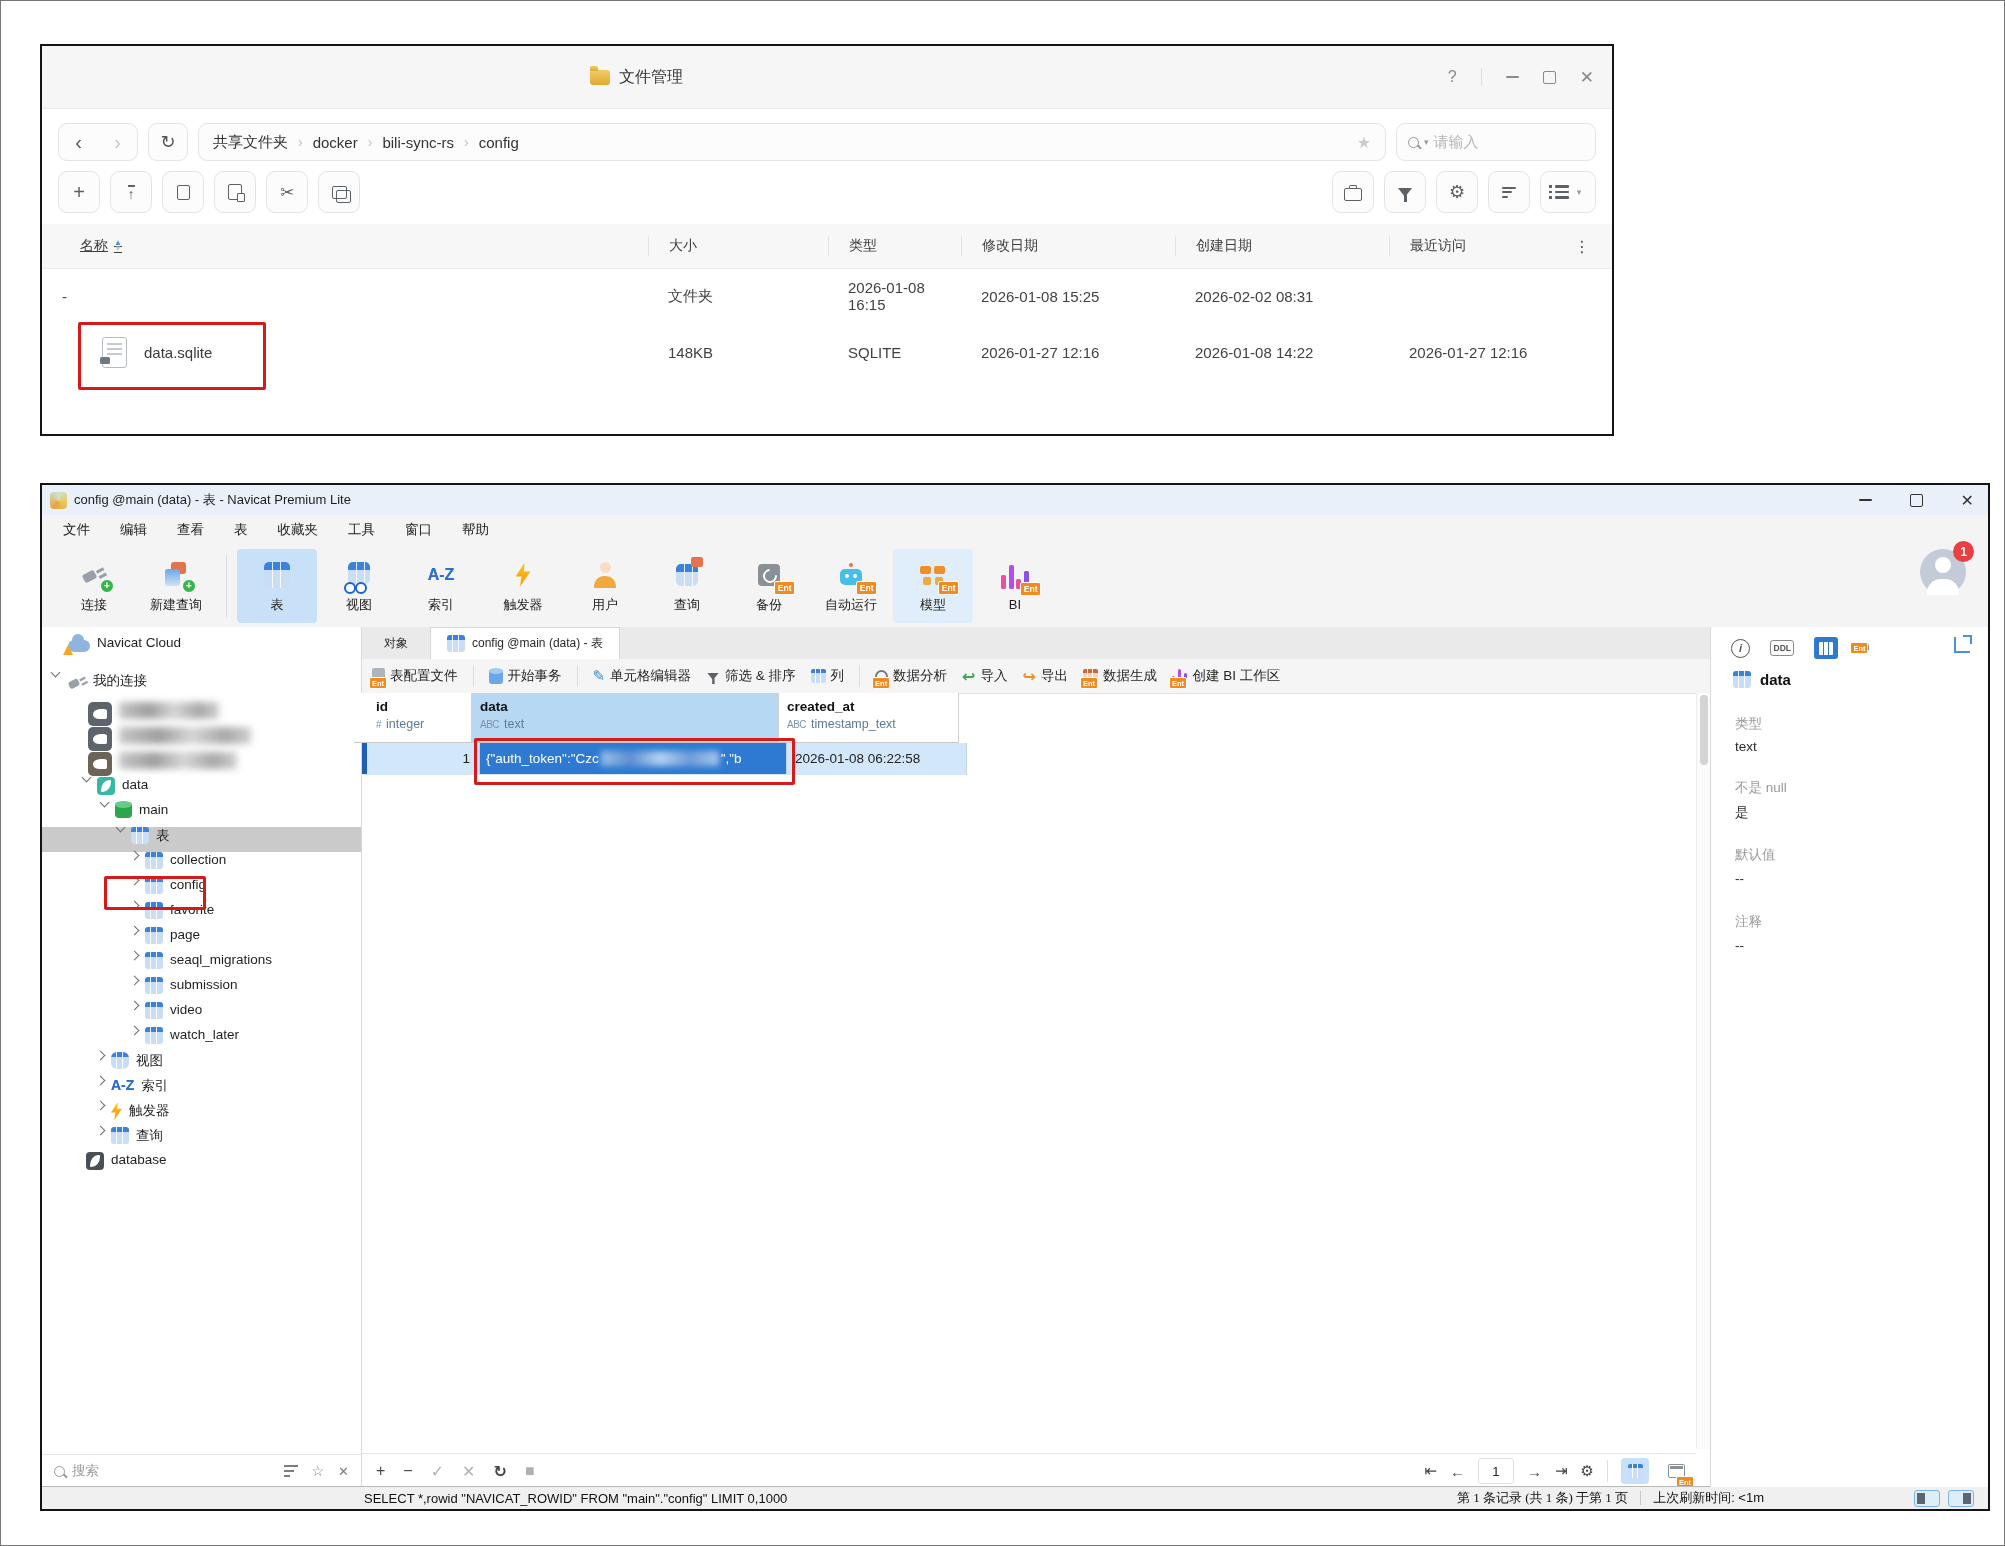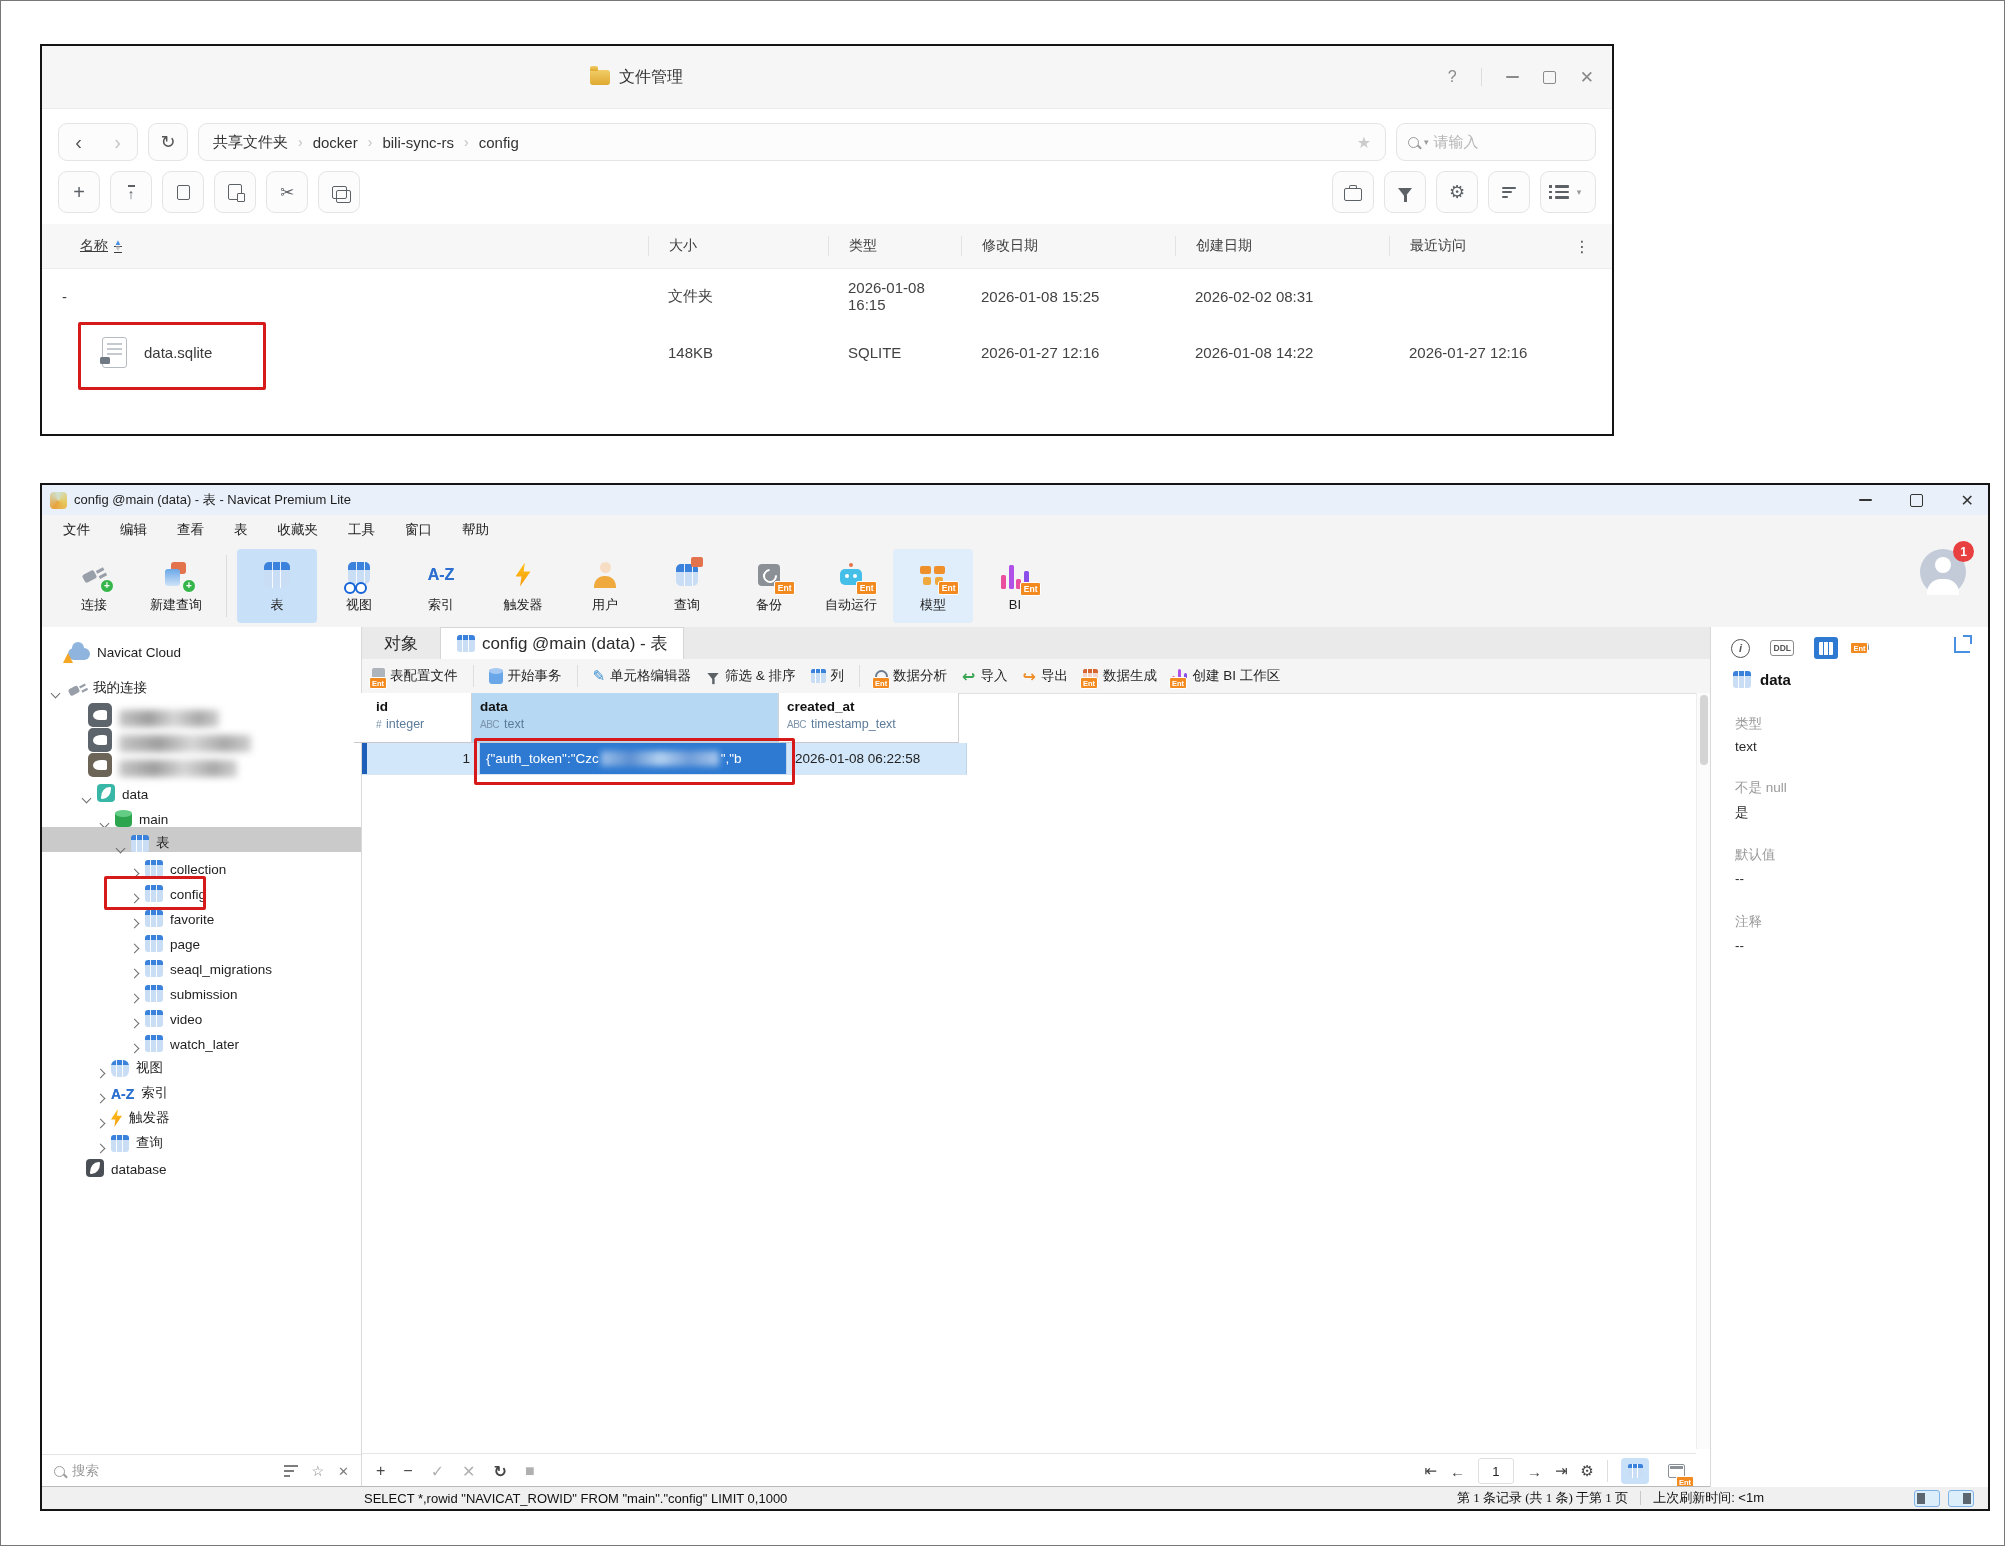--- a/index.html
+++ b/index.html
@@ -111,21 +111,21 @@
   .bibars i{display:block;width:5px;border-radius:1.5px;}
   .entb{position:absolute;right:-8px;bottom:-4px;background:#f28a1f;color:#fff;font-size:8.5px;font-weight:bold;line-height:10px;padding:1px 2.5px;border-radius:2px;border:1px solid #fff;z-index:3;}
   .avatar{position:absolute;right:22px;top:64px;width:46px;height:46px;border-radius:50%;background:#c3cbd8;z-index:5;}
   .avatar::before{content:"";position:absolute;left:15px;top:8px;width:16px;height:16px;border-radius:50%;background:#fff;}
   .avatar::after{content:"";position:absolute;left:7px;bottom:0;width:32px;height:16px;border-radius:14px 14px 0 0;background:#fff;}
   .avbadge{position:absolute;right:14px;top:56px;width:21px;height:21px;border-radius:50%;background:#e84040;color:#fff;font-size:12px;font-weight:bold;display:flex;align-items:center;justify-content:center;z-index:6;}
 
   
   .nv-side{position:absolute;left:0;top:142px;width:320px;bottom:22px;background:#fff;border-right:1px solid #d9d9d9;box-sizing:border-box;}
   .tree{position:absolute;left:0;right:0;top:8px;}
-  .trow{height:25px;display:flex;align-items:flex-end;gap:7px;font-size:13.5px;color:#1f1f1f;position:relative;box-sizing:border-box;}
+  .trow{height:25px;display:flex;align-items:flex-start;gap:7px;font-size:13.5px;color:#1f1f1f;position:relative;box-sizing:border-box;}
   .trow.sel{background:#cacaca;}
   .chev{display:inline-block;width:6px;height:6px;border-right:1.6px solid #6d6d6d;border-bottom:1.6px solid #6d6d6d;flex:none;}
   .chev.r{transform:rotate(-45deg);}
   .chev.d{transform:rotate(45deg);margin-top:-3px;}
   .cloudic{width:22px;height:12px;border-radius:7px;background:#8fb4dd;position:relative;margin-top:5px;flex:none;}
   .cloudic::before{content:"";position:absolute;left:4px;top:-6px;width:12px;height:12px;border-radius:50%;background:#8fb4dd;}
   .cloudic::after{content:"";position:absolute;left:-5px;bottom:-3px;width:0;height:0;border-left:5.5px solid transparent;border-right:5.5px solid transparent;border-bottom:10px solid #f5a623;}
   .connsq{width:24px;height:24px;border-radius:5px;background:#5d646c;position:relative;flex:none;}
   .connsq::after{content:"";position:absolute;left:5px;top:7px;width:14px;height:10px;background:#fff;border-radius:70% 30% 20% 60%;}
   .blurblob{height:17px;border-radius:2px;background:linear-gradient(90deg,#c7c7c7,#9e9e9e 30%,#d6d6d6 55%,#a8a8a8 80%,#cfcfcf);filter:blur(3.5px);}
@@ -133,21 +133,21 @@
   .sqlogo.dark{background:#4a4f55;}
   .sqlogo::after{content:"";position:absolute;left:4px;top:3px;width:10px;height:12px;background:#fff;border-radius:85% 10% 85% 10%;}
   .cyl{width:17px;height:16px;background:#2da44e;border-radius:4px;position:relative;flex:none;}
   .cyl::before{content:"";position:absolute;top:-1px;left:0;right:0;height:7px;border-radius:50%;background:#64cd85;}
   .nv-sidesearch{position:absolute;left:0;right:0;bottom:0;height:32px;border-top:1px solid #e4e4e4;display:flex;align-items:center;padding:0 12px;gap:7px;color:#9a9a9a;font-size:13.5px;}
   .ss-icons{margin-left:auto;display:flex;gap:14px;color:#7d7d7d;font-size:14px;align-items:center;}
   .i-flines{display:flex;flex-direction:column;gap:3px;}
   .i-flines i{display:block;height:1.8px;background:#7d7d7d;}
 
   
-  .nv-tabbar{position:absolute;left:320px;right:278px;top:142px;height:32px;background:#eaeaea;display:flex;align-items:flex-end;font-size:17px;color:#2a2a2a;}
+  .nv-tabbar{position:absolute;left:320px;right:278px;top:142px;height:32px;background:#eaeaea;display:flex;align-items:flex-end;font-size:12px;color:#2a2a2a;}
   .tab-obj{padding:0 22px;height:31px;display:flex;align-items:center;}
   .tab-act{height:32px;background:#fff;border:1px solid #d6d6d6;border-bottom:none;display:flex;align-items:center;gap:7px;padding:0 16px;box-sizing:border-box;}
   .nv-ttool{position:absolute;left:320px;right:278px;top:174px;height:34px;background:#f5f5f5;border-bottom:1px solid #e1e1e1;display:flex;align-items:center;gap:15px;padding-left:10px;font-size:13.5px;color:#1f1f1f;}
   .tti{display:flex;align-items:center;gap:5px;position:relative;}
   .ttsep{width:1px;height:22px;background:#dedede;}
   .s-file{width:13px;height:16px;border-radius:2px;background:#aeb4bb;position:relative;}
   .s-db{width:14px;height:15px;background:#6aa7e8;border-radius:3px;position:relative;}
   .s-db::before{content:"";position:absolute;top:-1px;left:0;right:0;height:6px;border-radius:50%;background:#a5c9f2;}
   .s-grid{width:15px;height:14px;border-radius:2px;background:linear-gradient(90deg,transparent 0 4.5px,#fff 4.5px 5.5px,transparent 5.5px 9.5px,#fff 9.5px 10.5px,transparent 10.5px),linear-gradient(180deg,#3b82dd 0 4.5px,#c9def5 4.5px);}
   .s-mag{width:9px;height:9px;border:2px solid #6d7c8d;border-radius:50%;position:relative;}

